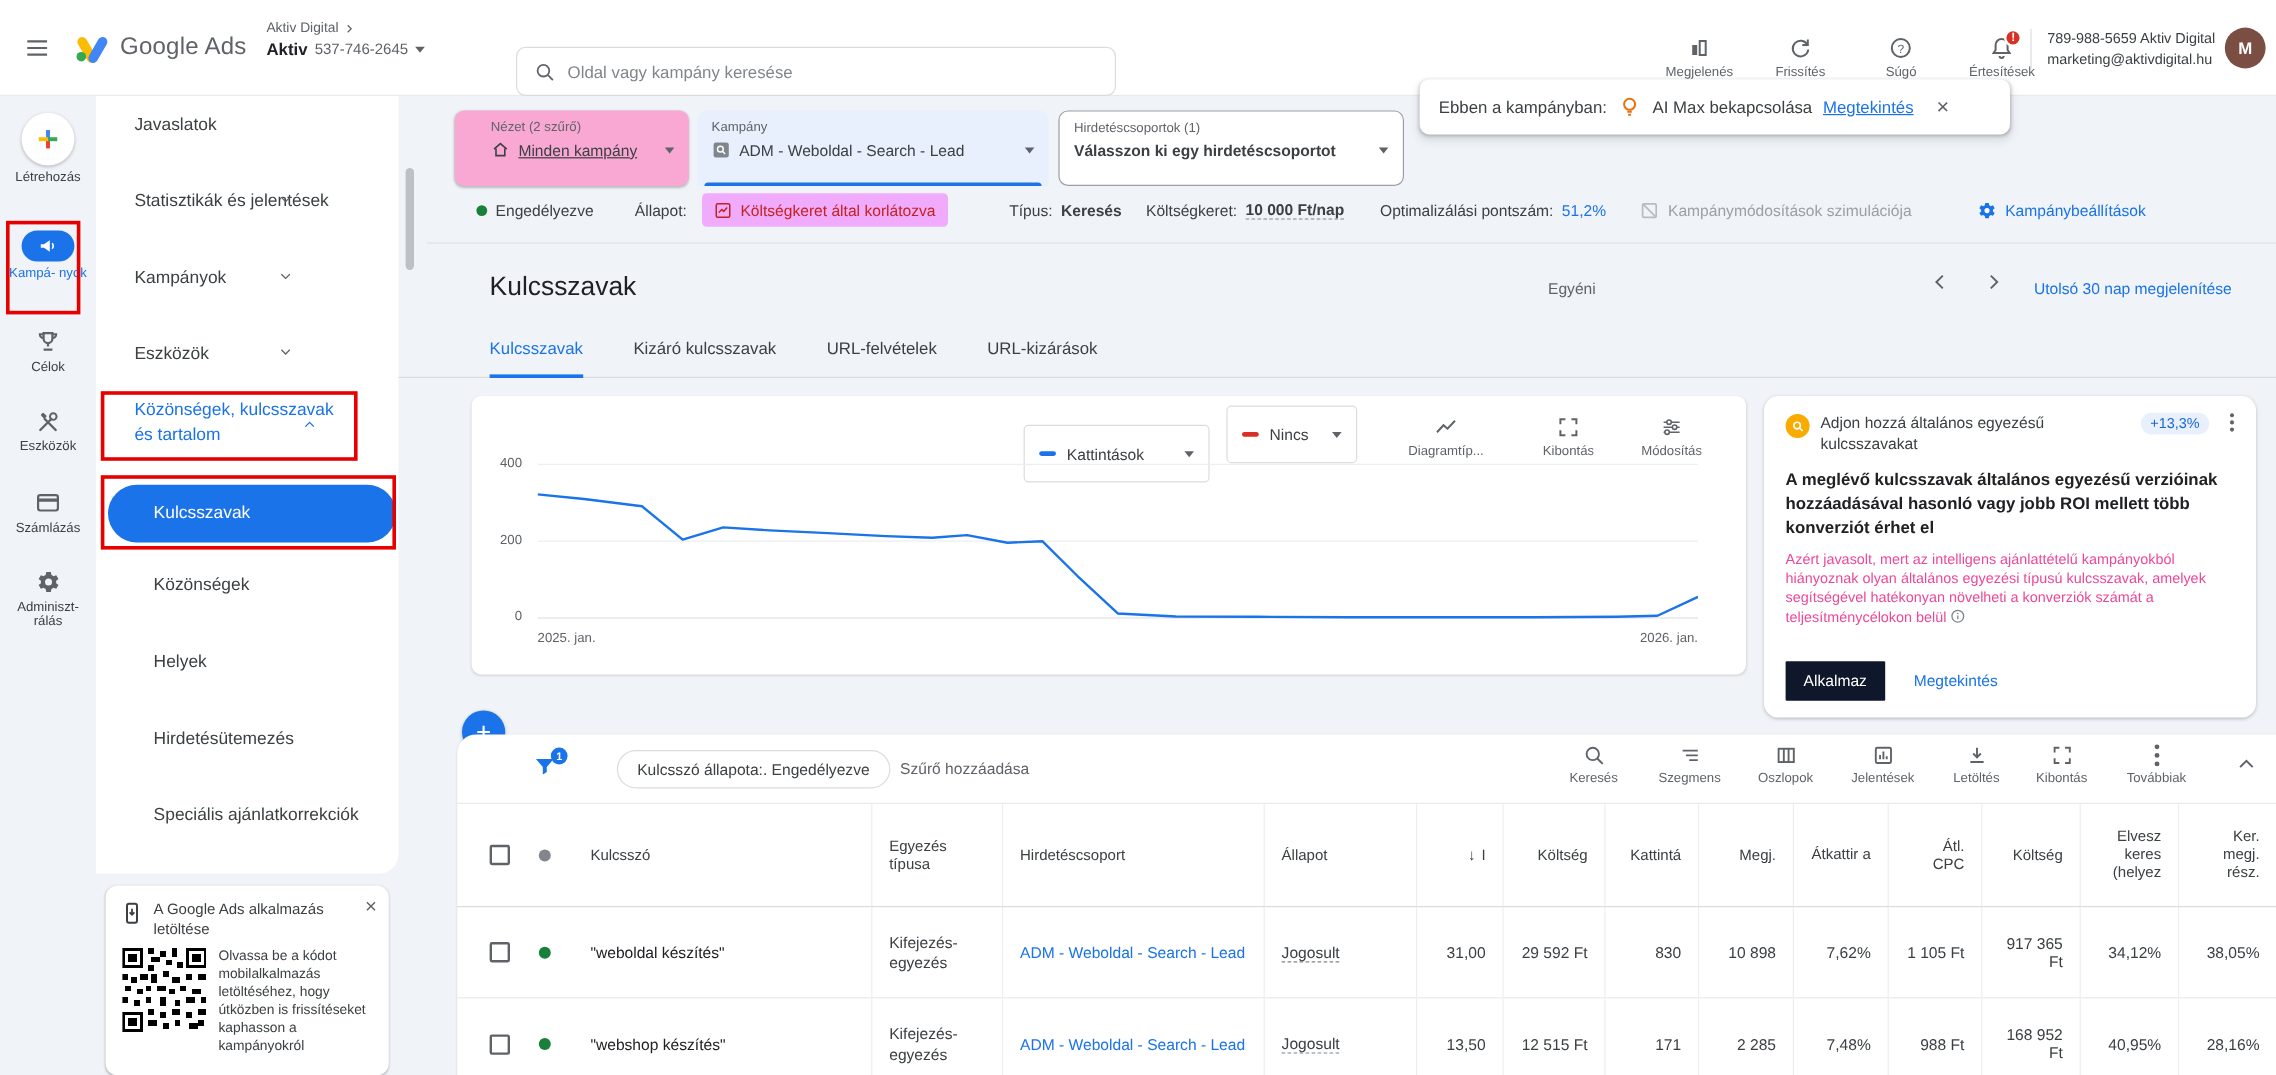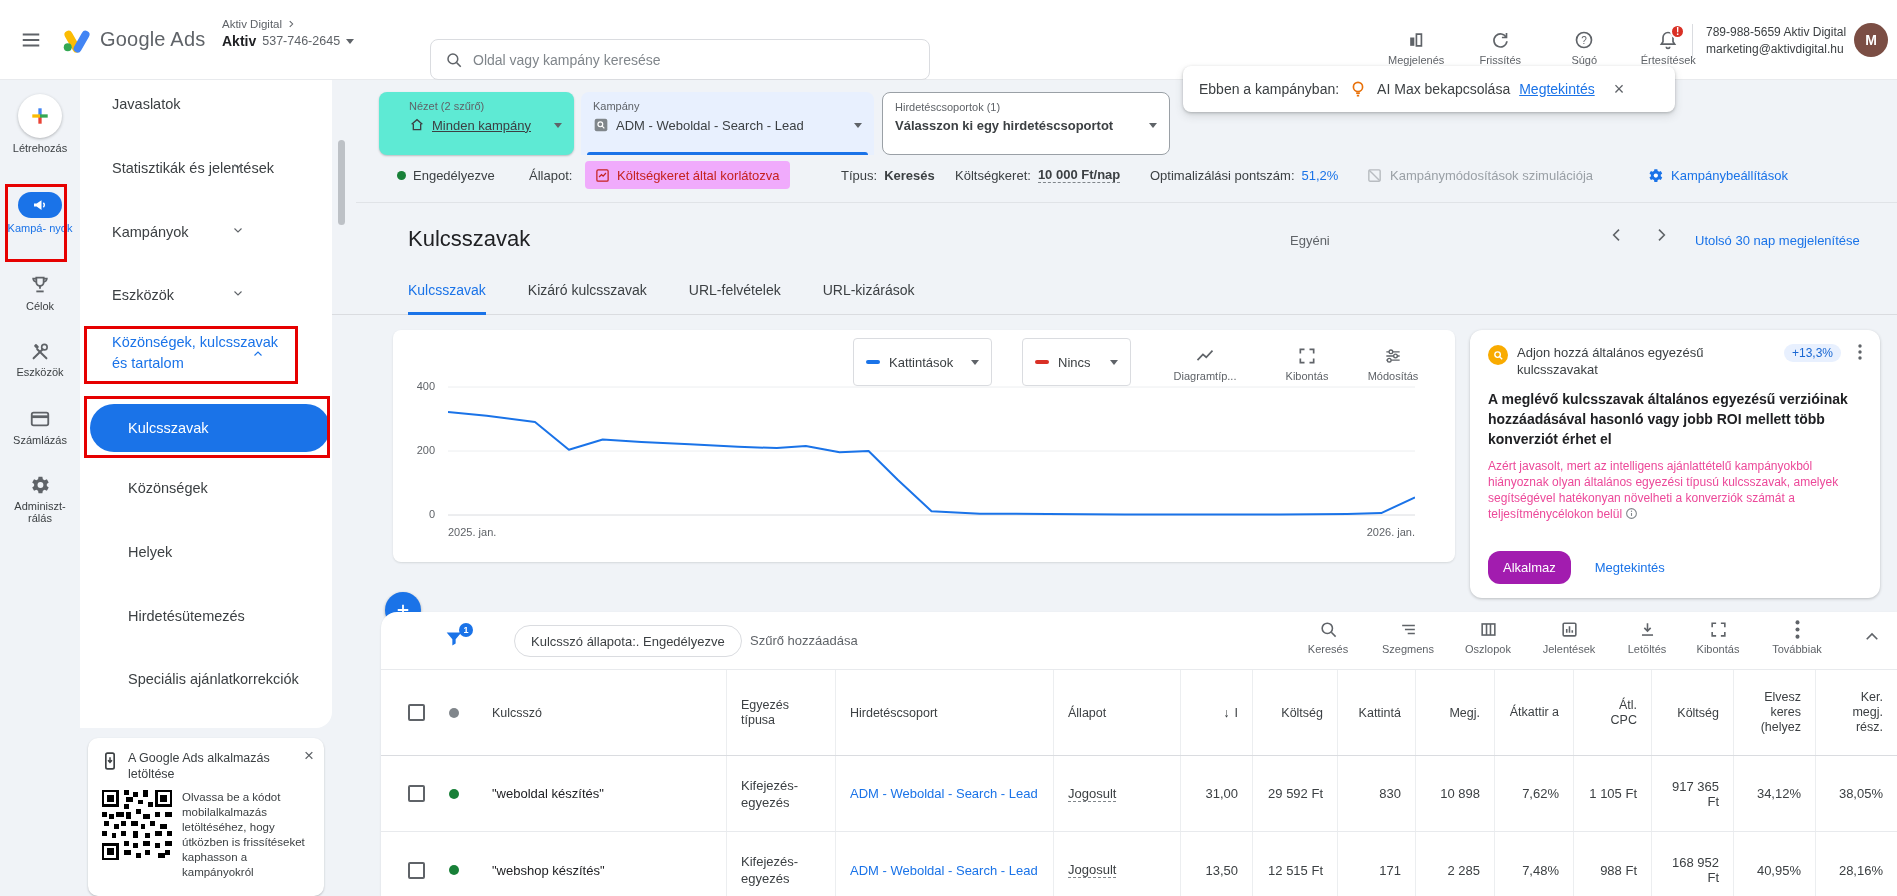--- a/index.html
+++ b/index.html
@@ -57,21 +57,21 @@
   #qr-close { position:absolute; right:10px; top:8px; font-size:17px; color:#5f6368; cursor:pointer; }
   #qr-body { position:absolute; left:94px; top:52px; width:132px; font-size:11.5px; line-height:15px; color:#3c4043; }
 
   
   #main { position:absolute; left:332px; top:80px; width:1565px; height:816px; }
   #pg-scrollbar { position:absolute; left:6px; top:60px; width:7px; height:85px; border-radius:4px; background:#bdc1c6; }
 
   .fbox { position:absolute; top:12px; height:63px; border-radius:8px; padding:8px 12px; cursor:pointer; }
   .fbox .flabel { font-size:11px; color:#5f6368; }
   .fbox .fval { display:flex; align-items:center; gap:7px; margin-top:5px; font-size:13px; color:#3c4043; }
-  #filter-view { left:47px; width:195px; background:#5eead4; box-shadow:0 1px 2px rgba(60,64,67,.3);padding-left:30px; }
+  #filter-view { left:47px; width:195px; background:#f9a8d4; box-shadow:0 1px 2px rgba(60,64,67,.3);padding-left:30px; }
   #filter-view .fval span { text-decoration:underline; }
   #filter-campaign { left:249px; width:293px; background:#e8f0fe; border-radius:8px 8px 0 0; }
   #campaign-underline { position:absolute; left:6px; right:6px; bottom:0; height:3px; border-radius:3px 3px 0 0; background:#1a73e8; }
   #filter-adgroup { left:550px; width:288px; background:#fff; border:1px solid #9aa0a6; }
   #filter-adgroup .fval { font-weight:700; }
   .caret { width:0; height:0; border-left:4.5px solid transparent; border-right:4.5px solid transparent; border-top:5.5px solid #5f6368; margin-left:auto; }
 
   #status-row { position:absolute; left:0; top:81px; width:1565px; height:28px; }
   .st { position:absolute; top:0; height:28px; display:flex; align-items:center; gap:7px; font-size:13px; color:#3c4043; white-space:nowrap; }
   .dot-green { width:9px; height:9px; border-radius:50%; background:#188038; }
@@ -89,41 +89,41 @@
   #last30 { position:absolute; left:1363px; top:153px; font-size:13px; color:#1a73e8; font-weight:500; cursor:pointer; }
 
   #tabs-row { position:absolute; left:0; right:0; top:202px; height:33px; border-bottom:1px solid #dadce0; }
   #tabs { position:absolute; left:76px; top:0; display:flex; gap:42px; height:33px; }
   .tab { font-size:14px; color:#3c4043; cursor:pointer; padding-bottom:11px; }
   .tab.active { color:#1a73e8; font-weight:500; border-bottom:3px solid #1a73e8; }
 
   
   #chart-card { position:absolute; left:61px; top:250px; width:1062px; height:232px; background:#fff; border-radius:8px; box-shadow:0 1px 2px rgba(60,64,67,.15); }
   .metric-dd { position:absolute; top:8px; height:48px; border:1px solid #dadce0; border-radius:4px; background:#fff; display:flex; align-items:center; padding:0 12px; gap:9px; cursor:pointer; }
-  #metric-1 { left:460px; width:139px; }
+  #metric-1 { left:460px; width:155px;margin-top:16px; }
   #metric-2 { left:629px; width:109px; }
   .mark { width:14px; height:4px; border-radius:2px; }
   .chart-btn { position:absolute; top:8px; width:76px; height:52px; display:flex; flex-direction:column; align-items:center; justify-content:center; gap:4px; cursor:pointer; }
   .chart-btn .lbl { font-size:11px; color:#5f6368; white-space:nowrap; max-width:74px; overflow:hidden; text-overflow:ellipsis; }
   #btn-charttype { left:774px; } #btn-expand { left:876px; } #btn-adjust { left:962px; }
   .ytick { position:absolute; left:0; width:42px; text-align:right; font-size:11px; color:#5f6368; }
   #plot-svg { position:absolute; left:55px; top:52px; }
   .xlab { position:absolute; top:196px; font-size:11px; color:#5f6368; }
 
   
   #rec-card { position:absolute; left:1138px; top:250px; width:410px; height:268px; background:#fff; border-radius:12px; box-shadow:0 1px 3px rgba(60,64,67,.3); padding:14px 18px; }
   #rec-head { display:flex; align-items:flex-start; gap:9px; }
   #rec-icon { width:20px; height:20px; border-radius:50%; background:#f9ab00; display:flex; align-items:center; justify-content:center; flex-shrink:0; margin-top:1px; }
   #rec-title { font-size:13px; color:#3c4043; width:228px; line-height:17px; }
   #rec-uplift { background:#e8f0fe; color:#1967d2; font-size:12px; font-weight:500; border-radius:10px; padding:2px 8px; margin-left:auto; white-space:nowrap; }
   #rec-kebab { margin-left:8px; cursor:pointer; }
   #rec-headline { margin-top:11px; font-size:14px; font-weight:700; color:#202124; line-height:20px; }
   #rec-body { margin-top:9px; font-size:12px; color:#ec4899; line-height:16px; }
   #rec-actions { position:absolute; left:18px; bottom:14px; display:flex; align-items:center; gap:24px; }
-  #rec-apply { background:#a21caf; color:#fff; border:none; border-radius:12px; font-size:13px; font-weight:500; padding:9px 15px; cursor:pointer; font-family:"Liberation Sans",sans-serif; }
+  #rec-apply { background:#0f172a; color:#fff; border:none; border-radius:1px; font-size:13px; font-weight:500; padding:9px 15px; cursor:pointer; font-family:"Liberation Sans",sans-serif; }
   #rec-view { color:#1a73e8; font-size:13px; font-weight:500; cursor:pointer; }
 
   #add-button { position:absolute; left:53px; top:512px; width:36px; height:36px; border-radius:50%; background:#1a73e8; color:#fff; border:none; box-shadow:0 1px 3px rgba(0,0,0,.3); cursor:pointer; display:flex; align-items:center; justify-content:center; }
 
   
   #table-card { position:absolute; left:49px; top:532px; width:1516px; height:284px; background:#fff; border-radius:16px 0 0 0; box-shadow:0 1px 2px rgba(60,64,67,.15); }
   #tbl-toolbar { position:absolute; left:0; top:0; width:1516px; height:58px; border-bottom:1px solid #e8eaed; }
   #funnel-wrap { position:absolute; left:62px; top:16px; cursor:pointer; }
   #funnel-badge { position:absolute; top:-5px; right:-8px; width:14px; height:14px; border-radius:50%; background:#1a73e8; color:#fff; font-size:9px; font-weight:700; display:flex; align-items:center; justify-content:center; }
   #filter-chip { position:absolute; left:133px; top:13px; height:32px; border:1px solid #dadce0; border-radius:16px; display:flex; align-items:center; padding:0 16px; font-size:13px; color:#3c4043; background:#fff; cursor:pointer; white-space:nowrap; }

